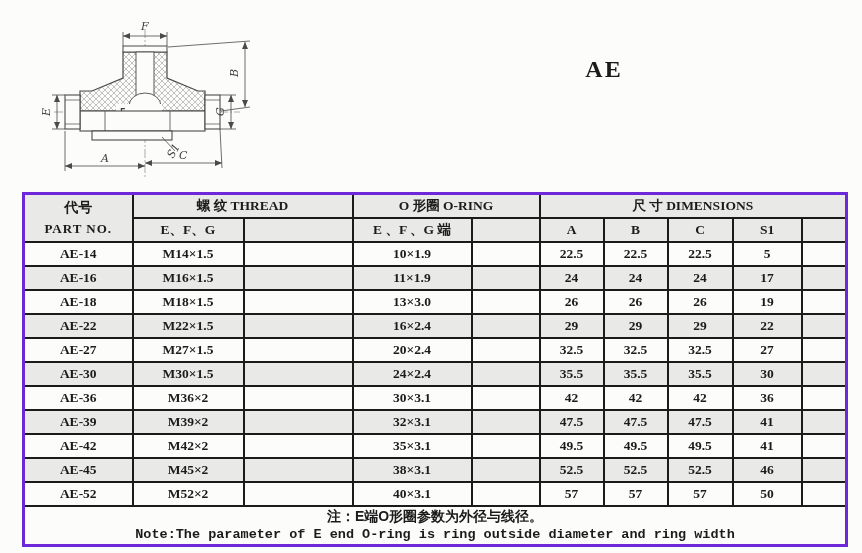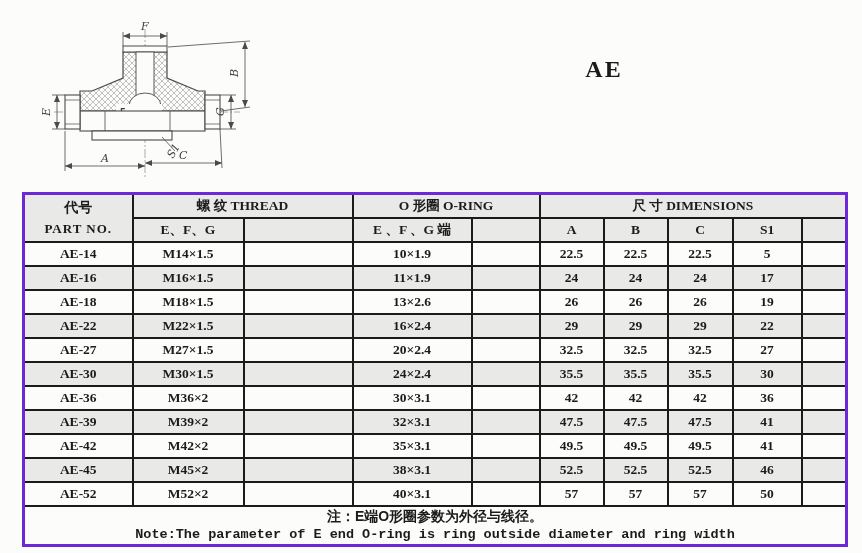--- a/index.html
+++ b/index.html
@@ -187,21 +187,21 @@
         <td>24</td>
         <td>24</td>
         <td>24</td>
         <td>17</td>
         <td></td>
       </tr>
       <tr>
         <td>AE-18</td>
         <td>M18×1.5</td>
         <td></td>
-        <td>13×2.6</td>
+        <td>13×3.0</td>
         <td></td>
         <td>26</td>
         <td>26</td>
         <td>26</td>
         <td>19</td>
         <td></td>
       </tr>
       <tr class="alt">
         <td>AE-22</td>
         <td>M22×1.5</td>

